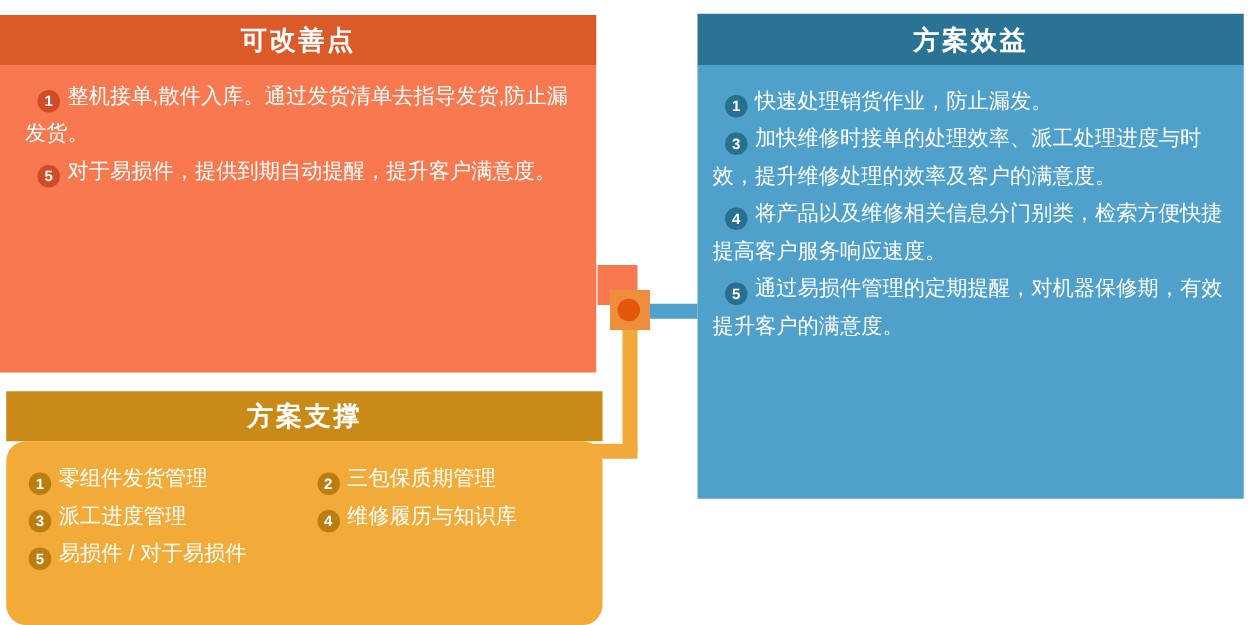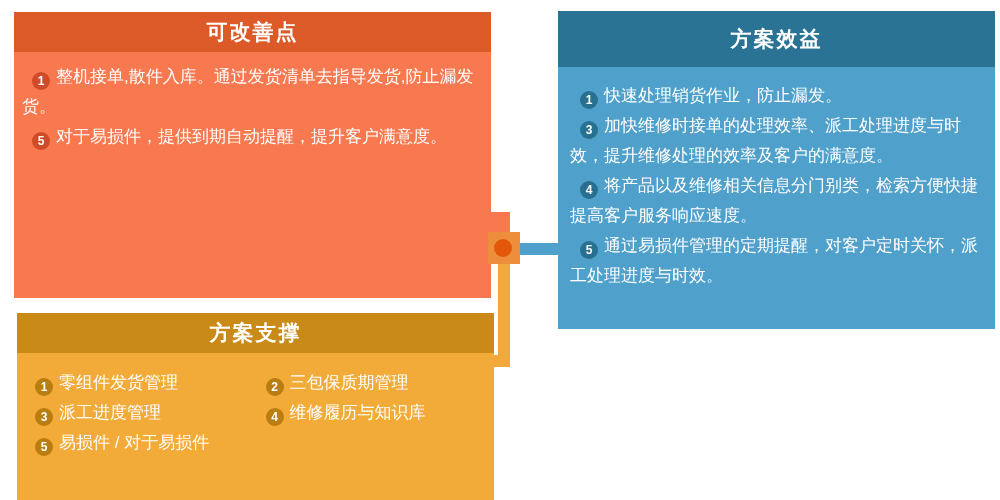--- a/index.html
+++ b/index.html
@@ -15,35 +15,35 @@
   }
   .panel-body { color:#ffffff; font-size:17px; line-height:30px; }
   .item { margin:0; }
   .badge {
     display:inline-flex; width:18px; height:18px; border-radius:50%;
     align-items:center; justify-content:center; color:#ffffff;
     font-size:12px; font-weight:bold; vertical-align:-3px;
     margin:0 6px 0 10px; flex:none;
   }
   
-  .p-improve { left:14px; top:12px; width:477px; }
+  .p-improve { left:0; top:12px; width:477px; }
   .p-improve .panel-header { background:#DC5A28; }
-  .p-improve .panel-body { background:#F87950; padding:10px 8px 12px 8px; min-height:246px; }
+  .p-improve .panel-body { background:#F87950; padding:10px 8px 12px 20px; min-height:246px; }
   .p-improve .badge { background:#D04B28; }
   
-  .p-support { left:17px; top:313px; width:477px; }
+  .p-support { left:5px; top:313px; width:477px; }
   .p-support .panel-header { background:#CA8A18; }
-  .p-support .panel-body { background:#F2AB38; padding:15px 8px 12px 8px; min-height:147px; }
+  .p-support .panel-body { background:#F2AB38; padding:15px 8px 12px 8px; min-height:147px;border-radius:16px; }
   .p-support .badge { background:#BA7D10; }
   .grid-row { display:flex; }
   .grid-cell { width:237px; }
   
   .p-benefit { left:558px; top:11px; width:437px; }
-  .p-benefit .panel-header { height:56px; background:#2B7394;font-family:Liberation Serif, serif; }
-  .p-benefit .panel-body { background:#4FA0CB; padding:14px 1px 0 12px; height:262px; }
+  .p-benefit .panel-header { height:41px; background:#2B7394;font-family:Liberation Serif, serif; }
+  .p-benefit .panel-body { background:#4FA0CB; padding:14px 1px 0 12px; height:347px; }
   .p-benefit .badge { background:#28708F; }
   
   .conn { position:absolute; }
   .conn-gold-v { left:498px; top:260px; width:12px; height:100px; background:#F2A93B; }
   .conn-gold-h { left:465px; top:355px; width:45px; height:12px; background:#F2A93B; }
   .conn-blue-h { left:518px; top:243px; width:40px; height:12px; background:#4FA0CB; }
   .conn-blue-arrow {
     left:505px; top:240px; width:0; height:0;
     border-top:9px solid transparent; border-bottom:9px solid transparent;
     border-right:15px solid #4FA0CB;
@@ -84,21 +84,21 @@
       <p class="item"><span class="badge">5</span><span>易损件 / 对于易损件</span></p>
     </div>
   </div>
 
   <div class="panel p-benefit">
     <div class="panel-header">方案效益</div>
     <div class="panel-body">
       <p class="item"><span class="badge">1</span><span>快速处理销货作业，防止漏发。</span></p>
       <p class="item"><span class="badge">3</span><span>加快维修时接单的处理效率、派工处理进度与时效，提升维修处理的效率及客户的满意度。</span></p>
       <p class="item"><span class="badge">4</span><span>将产品以及维修相关信息分门别类，检索方便快捷提高客户服务响应速度。</span></p>
-      <p class="item"><span class="badge">5</span><span>通过易损件管理的定期提醒，对客户定时关怀，派工处理进度与时效。</span></p>
+      <p class="item"><span class="badge">5</span><span>通过易损件管理的定期提醒，对机器保修期，有效提升客户的满意度。</span></p>
     </div>
   </div>
 
   <div class="conn node-back"></div>
   <div class="conn node-front"></div>
   <div class="conn node-dot"></div>
 
 </div>
 
 </body></html>

